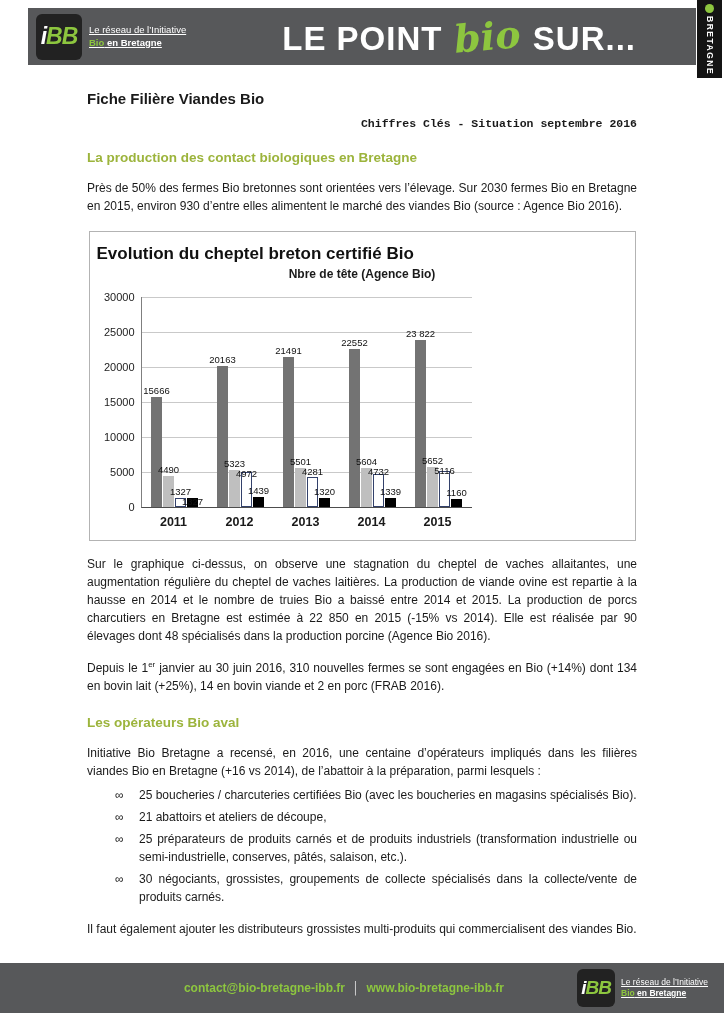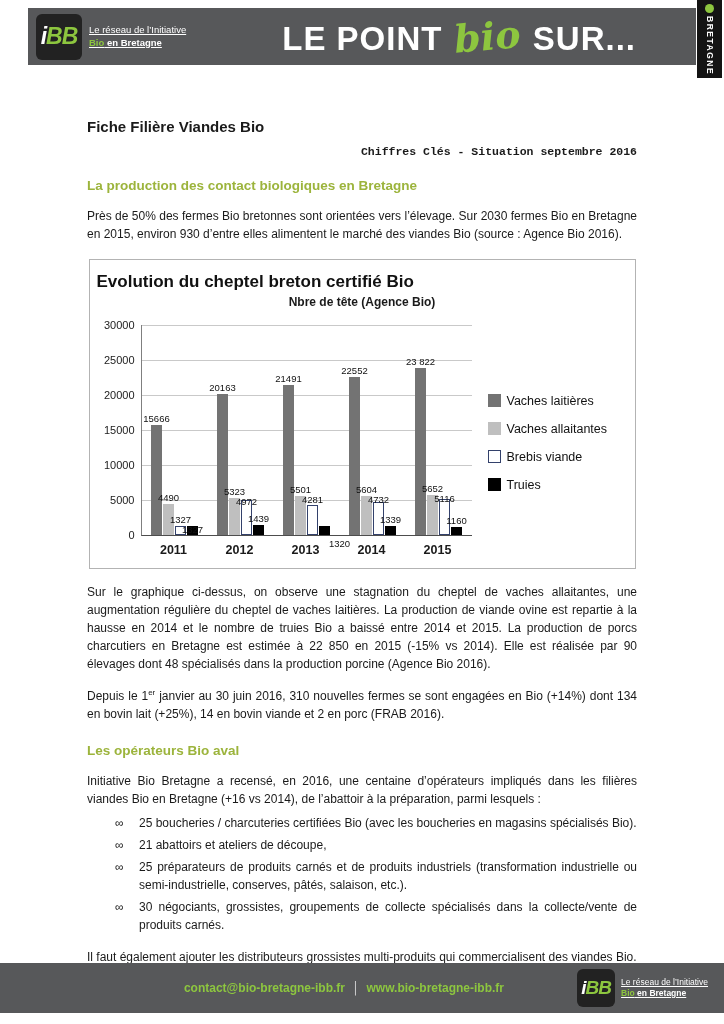--- a/index.html
+++ b/index.html
@@ -22,21 +22,21 @@
   .logo-text .bio{color:var(--logo-green);}
   .header-title{margin-left:auto;margin-right:60px;display:flex;align-items:baseline;gap:12px;white-space:nowrap;}
   .le-point,.sur{color:#ffffff;font-weight:bold;font-size:33px;letter-spacing:1px;}
   .bio-script{color:var(--logo-green);font-family:"DejaVu Serif",serif;font-style:italic;font-weight:bold;font-size:38px;display:inline-block;transform:rotate(-5deg);}
   .bretagne-tab{position:absolute;top:0;right:2px;width:25px;height:74px;background:#141414;display:flex;flex-direction:column;align-items:center;padding-top:4px;}
   .tab-dot{width:9px;height:9px;border-radius:50%;background:var(--logo-green);margin-bottom:3px;flex:none;}
   .tab-label{writing-mode:vertical-rl;color:#ffffff;font-size:8.5px;font-weight:bold;letter-spacing:1.5px;}
 
   
   .content{padding:90px 87px 0;}
-  .doc-title{font-size:15px;font-weight:bold;margin-top:28px;}
+  .doc-title{font-size:15px;font-weight:bold;}
   .doc-subtitle{text-align:right;font-family:"Liberation Mono",monospace;font-weight:bold;font-size:11.5px;margin-top:10px;}
   .section-heading{color:var(--accent-green);font-weight:bold;font-size:13.5px;margin-top:20px;}
   p.para{font-size:12px;line-height:1.5;margin-top:14px;text-align:justify;}
   sup{font-size:8px;}
 
   
   .chart-figure{width:531px;margin:16px auto 0;border:1px solid #b3b3b3;padding:12px 7px 8px;}
   .chart-title{font-weight:bold;font-size:17px;color:#111;}
   .chart-subtitle{text-align:center;font-weight:bold;font-size:12px;margin-top:3px;}
   .chart-body{display:flex;margin-top:16px;}
@@ -143,21 +143,21 @@
               <div class="bar-label" style="left: 93px; top: 161px;">5323</div>
               <div class="bar-label" style="left: 105px; top: 171px;">4972</div>
               <div class="bar-label" style="left: 117px; top: 188px;">1439</div>
               <div class="bar" style="left: 141.5px; width: 11px; height: 150px; background: rgb(115, 115, 115);"></div>
               <div class="bar" style="left: 153.5px; width: 11px; height: 39px; background: rgb(191, 191, 191);"></div>
               <div class="bar" style="left: 165.5px; width: 11px; height: 30px; background: rgb(255, 255, 255); border: 1px solid rgb(51, 65, 107); box-sizing: border-box;"></div>
               <div class="bar" style="left: 177.5px; width: 11px; height: 9px; background: rgb(0, 0, 0);"></div>
               <div class="bar-label" style="left: 147px; top: 48px;">21491</div>
               <div class="bar-label" style="left: 159px; top: 159px;">5501</div>
               <div class="bar-label" style="left: 171px; top: 169px;">4281</div>
-              <div class="bar-label" style="left: 198px; top: 189px; margin-top: 24px;">1320</div>
+              <div class="bar-label" style="left: 183px; top: 189px;">1320</div>
               <div class="bar" style="left: 207.5px; width: 11px; height: 158px; background: rgb(115, 115, 115);"></div>
               <div class="bar" style="left: 219.5px; width: 11px; height: 39px; background: rgb(191, 191, 191);"></div>
               <div class="bar" style="left: 231.5px; width: 11px; height: 33px; background: rgb(255, 255, 255); border: 1px solid rgb(51, 65, 107); box-sizing: border-box;"></div>
               <div class="bar" style="left: 243.5px; width: 11px; height: 9px; background: rgb(0, 0, 0);"></div>
               <div class="bar-label" style="left: 213px; top: 40px;">22552</div>
               <div class="bar-label" style="left: 225px; top: 159px;">5604</div>
               <div class="bar-label" style="left: 237px; top: 169px;">4732</div>
               <div class="bar-label" style="left: 249px; top: 189px;">1339</div>
               <div class="bar" style="left: 273.5px; width: 11px; height: 167px; background: rgb(115, 115, 115);"></div>
               <div class="bar" style="left: 285.5px; width: 11px; height: 40px; background: rgb(191, 191, 191);"></div>
@@ -169,38 +169,20 @@
               <div class="bar-label" style="left: 315px; top: 190px;">1160</div>
             </div>
           <div class="x-axis" id="x-axis">
               <div class="x-tick" style="left: 33px;">2011</div>
               <div class="x-tick" style="left: 99px;">2012</div>
               <div class="x-tick" style="left: 165px;">2013</div>
               <div class="x-tick" style="left: 231px;">2014</div>
               <div class="x-tick" style="left: 297px;">2015</div>
             </div>
         </div>
-        <div class="legend" id="legend">
-            <div class="legend-item">
-              <div class="legend-marker" style="background: rgb(115, 115, 115); border: 1px solid rgb(115, 115, 115);"></div>
-              <span class="legend-label">Vaches laitières</span>
-            </div>
-            <div class="legend-item">
-              <div class="legend-marker" style="background: rgb(191, 191, 191); border: 1px solid rgb(191, 191, 191);"></div>
-              <span class="legend-label">Vaches allaitantes</span>
-            </div>
-            <div class="legend-item">
-              <div class="legend-marker" style="background: rgb(255, 255, 255); border: 1px solid rgb(51, 65, 107);"></div>
-              <span class="legend-label">Brebis viande</span>
-            </div>
-            <div class="legend-item">
-              <div class="legend-marker" style="background: rgb(0, 0, 0); border: 1px solid rgb(0, 0, 0);"></div>
-              <span class="legend-label">Truies</span>
-            </div>
-          </div>
       </div>
     </figure>
 
     <p class="para">Sur le graphique ci-dessus, on observe une stagnation du cheptel de vaches allaitantes, une augmentation régulière du cheptel de vaches laitières. La production de viande ovine est repartie à la hausse en 2014 et le nombre de truies Bio a baissé entre 2014 et 2015. La production de porcs charcutiers en Bretagne est estimée à 22 850 en 2015 (-15% vs 2014). Elle est réalisée par 90 élevages dont 48 spécialisés dans la production porcine (Agence Bio 2016).</p>
     <p class="para"><span>Depuis le 1</span><sup>er</sup><span> janvier au 30 juin 2016, 310 nouvelles fermes se sont engagées en Bio (+14%) dont 134 en bovin lait (+25%), 14 en bovin viande et 2 en porc (FRAB 2016).</span></p>
 
     <div class="section-heading">Les opérateurs Bio aval</div>
     <p class="para">Initiative Bio Bretagne a recensé, en 2016, une centaine d’opérateurs impliqués dans les filières viandes Bio en Bretagne (+16 vs 2014), de l’abattoir à la préparation, parmi lesquels :</p>
 
     <ul class="bullet-list">

